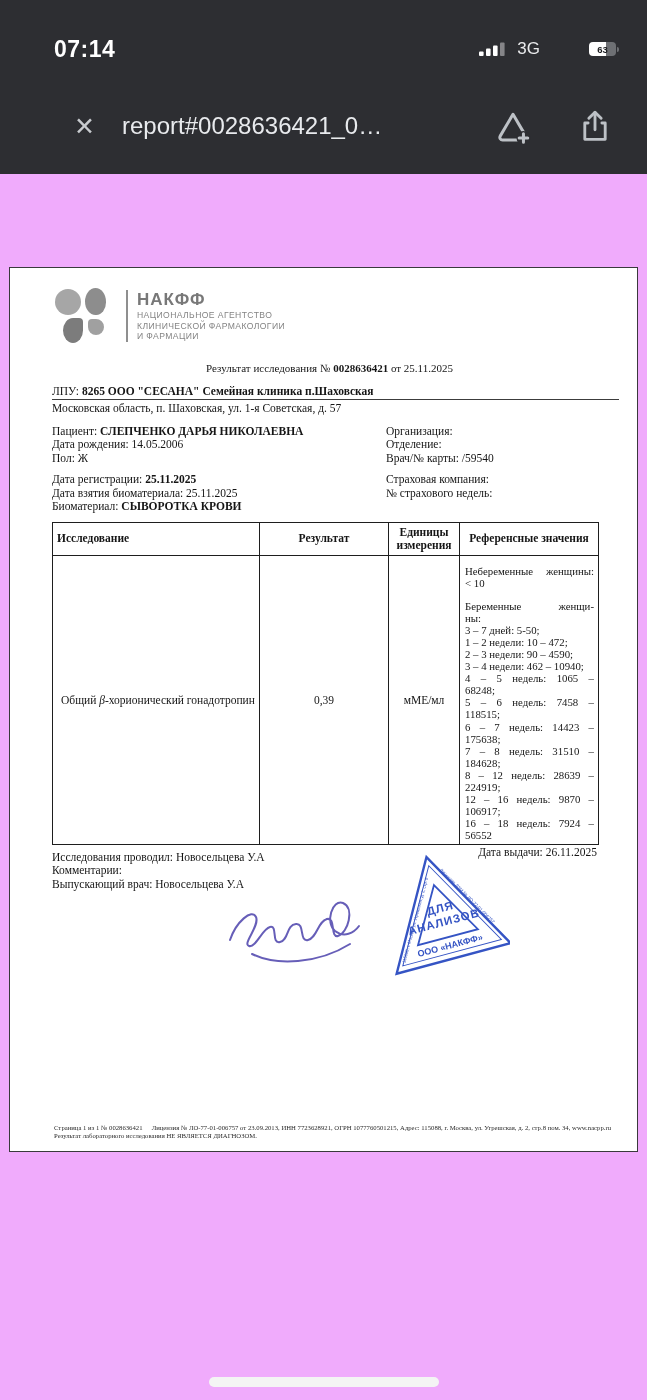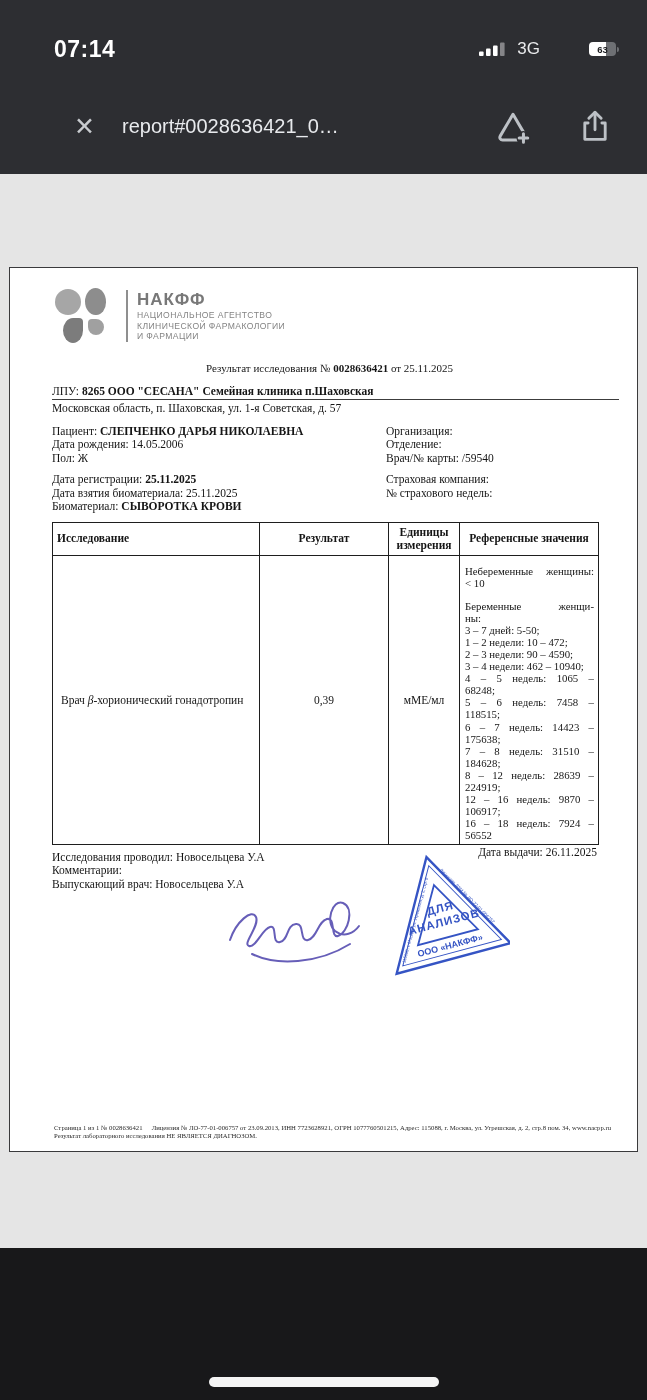--- a/index.html
+++ b/index.html
@@ -18,28 +18,28 @@
   .battery { position:relative; width:27px; height:13.5px; border-radius:4px; overflow:hidden;
              display:flex; align-items:center; justify-content:center; }
   .battery .fill { position:absolute; inset:0;
                    background:linear-gradient(to right,#ffffff 0 63%, #6e7074 63% 100%); }
   .battery .pct { position:relative; font-size:9.5px; font-weight:700; color:#1b1c1f; }
   .battery-nub { width:2px; height:5px; background:#6e7074; border-radius:0 2px 2px 0; margin-left:1px; }
 
   .browser-row { position:absolute; left:0; top:84px; width:100%; height:90px;
                  display:flex; align-items:center; padding:0 30px 6px 74px; }
   .close-btn { color:#c8cbcf; font-size:25px; width:34px; flex:0 0 auto; cursor:default; }
-  .page-title { flex:1 1 auto; margin-left:14px; color:#e8eaed; font-size:20px; font-weight:400;
+  .page-title { flex:1 1 auto; margin-left:14px; color:#e8eaed; font-size:24px; font-weight:400;
                 white-space:nowrap; overflow:hidden; }
   .tool-btn { flex:0 0 auto; width:44px; display:flex; justify-content:center; }
   .tool-btn + .tool-btn { margin-left:38px; }
   .tool-btn svg { stroke:#bdc1c6; fill:none; stroke-width:1.9; stroke-linecap:round; stroke-linejoin:round; }
 
   
-  .viewport { position:absolute; left:0; top:174px; width:647px; height:1074px; background:#e5e5e5; }
+  .viewport { position:absolute; left:0; top:174px; width:647px; height:1226px; background:#f0abfc; }
 
   
   .doc { position:absolute; left:10px; top:94px; width:627px; height:883px; background:#ffffff;
          color:#151515; font-family:"Liberation Serif", serif; box-shadow:0 0 0 1px #3a3a3c; }
   .doc-inner { position:relative; width:100%; height:100%; padding:20px 30px 0 42px; }
 
   .logo-row { display:flex; align-items:center; height:56px; margin-left:3px; }
   .blobs { position:relative; width:56px; height:56px; flex:0 0 auto; }
   .blob { position:absolute; }
   .b1 { left:0; top:1px; width:26px; height:26px; background:#a6a6a6; border-radius:50%; }
@@ -194,21 +194,21 @@
         <thead>
           <tr>
             <th class="c-test">Исследование</th>
             <th class="c-res">Результат</th>
             <th class="c-unit">Единицы измерения</th>
             <th class="c-ref">Референсные значения</th>
           </tr>
         </thead>
         <tbody>
           <tr>
-            <td class="c-test"><span>Врач </span><span class="beta">β</span><span>-хорионический гонадотропин</span></td>
+            <td class="c-test"><span>Общий </span><span class="beta">β</span><span>-хорионический гонадотропин</span></td>
             <td class="c-res">0,39</td>
             <td class="c-unit">мМЕ/мл</td>
             <td class="c-ref">
               <div>
                   <div class="ref-line jl">Небеременные женщины:</div>
                   <div class="ref-line">&lt; 10</div>
                   <div class="ref-line sp"></div>
                   <div class="ref-line jl">Беременные женщи-</div>
                   <div class="ref-line">ны:</div>
                   <div class="ref-line">3 – 7 дней: 5-50;</div>

